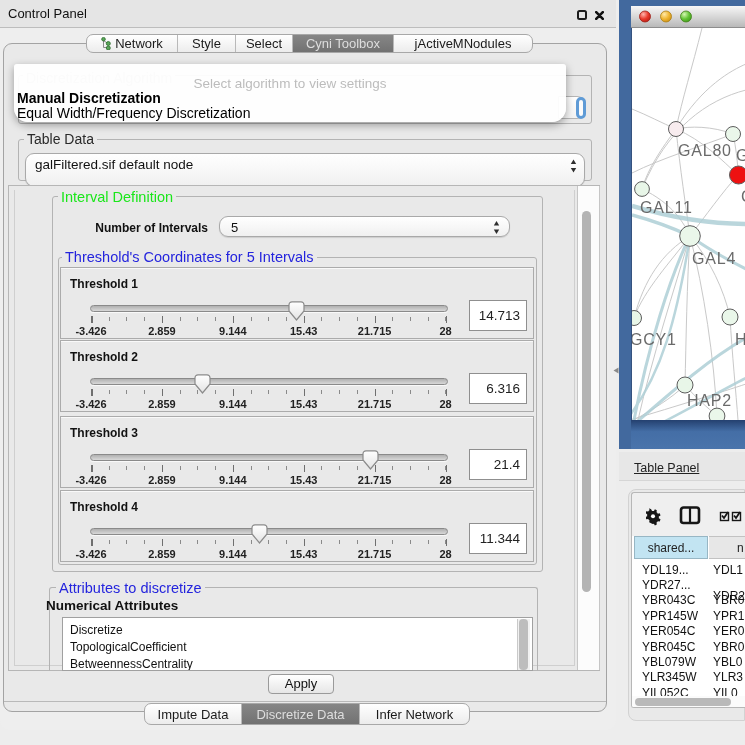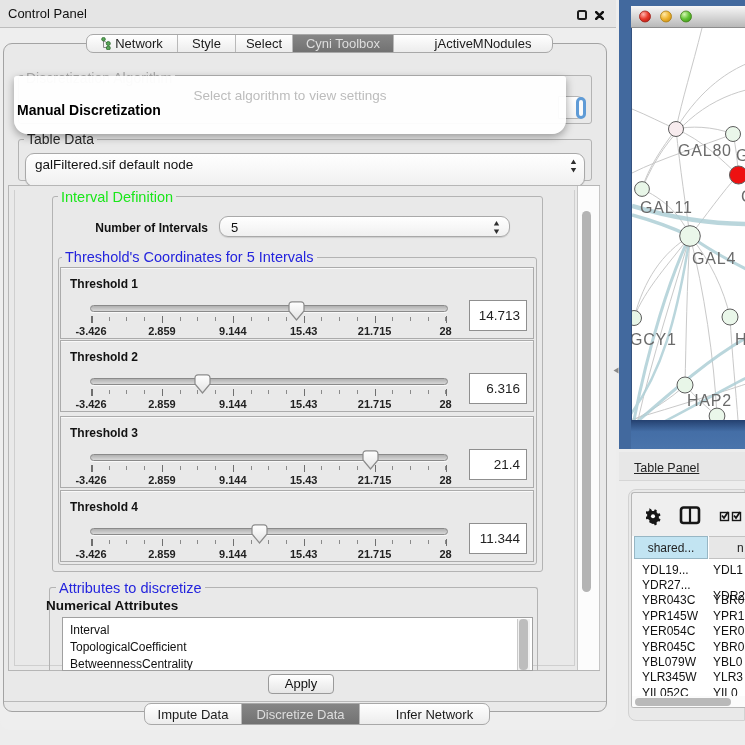--- a/index.html
+++ b/index.html
@@ -9,21 +9,21 @@
 
 #win { position:absolute; left:0; top:0; width:616px; height:730px; background:#eeeeee; border-radius:0 0 10px 10px; }
 #titlebar { position:absolute; left:0; top:0; width:616px; height:28px; background:#e5e5e5; border-bottom:1px solid #bdbdbd; }
 #titlebar .t { position:absolute; left:8px; top:0; line-height:27px; font-size:13px; color:#111; }
 #minbox { position:absolute; left:577px; top:10px; width:10px; height:10px; border:2px solid #1c1c1c; border-radius:2.5px; }
 #panel { position:absolute; left:3px; top:43px; width:604px; height:669px; background:#e9e9e9; border:1px solid #a3a3a3; border-radius:9px; }
 
 
 .seg { position:absolute; display:flex; background:linear-gradient(#ffffff,#ececec); border:1px solid #a8a8a8; border-radius:7px; overflow:hidden; }
 .seg .s { font-size:13px; color:#1a1a1a; text-align:center; border-right:1px solid #b9b9b9; display:flex; align-items:center; justify-content:center; }
-.seg .s:last-child { border-right:none;margin-left:20px; }
+.seg .s:last-child { border-right:none; }
 .seg .on { background:linear-gradient(#868686,#727272); color:#dedede; }
 
 
 .gb { position:absolute; border:1px solid #b3b3b3; border-radius:3px; }
 .gbt { position:absolute; font-size:14px; line-height:14px; background:#e9e9e9; padding:0 3px; white-space:nowrap; }
 
 
 .combo { position:absolute; background:linear-gradient(#ffffff,#f0f0f0); border:1px solid #a9a9a9; border-radius:9px; box-shadow:0 1px 1px rgba(0,0,0,0.12); font-size:13px; color:#111; }
 .combo .cv { position:absolute; left:11px; top:0; }
 .combo svg { position:absolute; }
@@ -39,21 +39,21 @@
 .thp .thumb { position:absolute; top:33px; width:17px; height:20px; }
 .thp .field { position:absolute; left:408px; top:32px; width:58px; height:31px; background:#fff; border:1px solid #8f8f8f; font-size:13.5px; color:#222; text-align:right; line-height:29px; padding-right:6px; }
 
 
 #attrlist { position:absolute; left:62px; top:617px; width:471px; height:54px; padding-top:3px; background:#fff; border:1px solid #a0a0a0; font-size:12px; color:#111; overflow:hidden; }
 #attrlist div { padding-left:7px; padding-top:0.5px; line-height:16.5px; }
 
 #applybtn { position:absolute; left:268px; top:674px; width:66px; height:20px; background:linear-gradient(#ffffff,#e6e6e6); border:1px solid #9a9a9a; border-radius:4px; font-size:13px; color:#111; text-align:center; line-height:18px; }
 
 
-#popup { position:absolute; left:14px; top:76px; width:552px; height:58px; background:rgba(255,255,255,0.95); border-radius:3px 3px 14px 14px; box-shadow:0 3px 9px rgba(0,0,0,0.35); }
+#popup { position:absolute; left:14px; top:64px; width:552px; height:58px; background:rgba(255,255,255,0.95); border-radius:3px 3px 14px 14px; box-shadow:0 3px 9px rgba(0,0,0,0.35); }
 #popup .r1 { position:absolute; left:0; top:12px; width:100%; text-align:center; font-size:13.5px; color:#bcbcbc; }
 #popup .r2 { position:absolute; left:3px; top:26px; font-size:14px; font-weight:bold; color:#000; }
 #popup .r3 { position:absolute; left:3px; top:41px; font-size:14px; color:#000; }
 
 
 #lsb { position:absolute; left:577px; top:186px; width:23px; height:484px; background:#fcfcfc; border-left:1px solid #c6c6c6; border-right:1px solid #c6c6c6; }
 #lsbthumb { position:absolute; left:582px; top:211px; width:9px; height:381px; border-radius:4.5px; background:#b4b4b4; }
 
 
 #netwin { position:absolute; left:619px; top:0; width:126px; height:449px; background:#42699e; }
@@ -239,39 +239,40 @@
           <path d="M4,0.8 h9 a3,3 0 0 1 3,3 v6.2 l-7.5,9 -7.5,-9 v-6.2 a3,3 0 0 1 3,-3 z" fill="url(#tg4)" stroke="#8a8a8a" stroke-width="1.2"></path>
         </svg>
         <div class="field">11.344</div>
       </div>
     </div>
 
   <div class="gb" style="left:49px;top:587px;width:489px;height:84px;border-bottom:none;border-radius:3px 3px 0 0;"></div>
   <div class="gbt" style="left:56px;top:581px;color:#2424dd;font-size:14.5px;">Attributes to discretize</div>
   <div class="abs" style="left:46px;top:598px;font-size:13.5px;font-weight:bold;color:#111;">Numerical Attributes</div>
   <div id="attrlist">
-    <div>Interval</div>
+    <div>Discretize</div>
     <div>TopologicalCoefficient</div>
     <div>BetweennessCentrality</div>
   </div>
   <div class="abs" style="left:517px;top:619px;width:13px;height:51px;background:#f1f1f1;border-left:1px solid #c9c9c9;"></div>
   <div class="abs" style="left:519px;top:619px;width:9px;height:51px;background:#bdbdbd;border-radius:4px;"></div>
 
   <div id="applybtn">Apply</div>
   <div class="abs" style="left:4px;top:701px;width:602px;height:1px;background:#b9b9b9;"></div>
 
   <div class="seg" style="left:144px;top:703px;height:22px;">
     <div class="s" style="width:97px;">Impute Data</div>
     <div class="s on" style="width:118px;">Discretize Data</div>
     <div class="s" style="width:109px;text-align:right;">Infer Network</div>
   </div>
 
   <div id="popup">
     <div class="r1">Select algorithm to view settings</div>
     <div class="r2">Manual Discretization</div>
+    <div class="r3">Equal Width/Frequency Discretization</div>
   </div>
 </div>
 
 <svg class="abs" style="left:613px;top:367px;" width="6" height="7" viewBox="0 0 6 7">
     <path d="M0.5,3.5 L5.5,0.5 L5.5,6.5 Z" fill="#8a8a8a"></path>
   </svg>
 
 <div id="netwin"></div>
 <div class="abs" style="left:631px;top:420px;width:114px;height:29px;background:linear-gradient(#24406f,#446ea6 40%,#4a74ab);"></div>
 <div id="nettitle">

